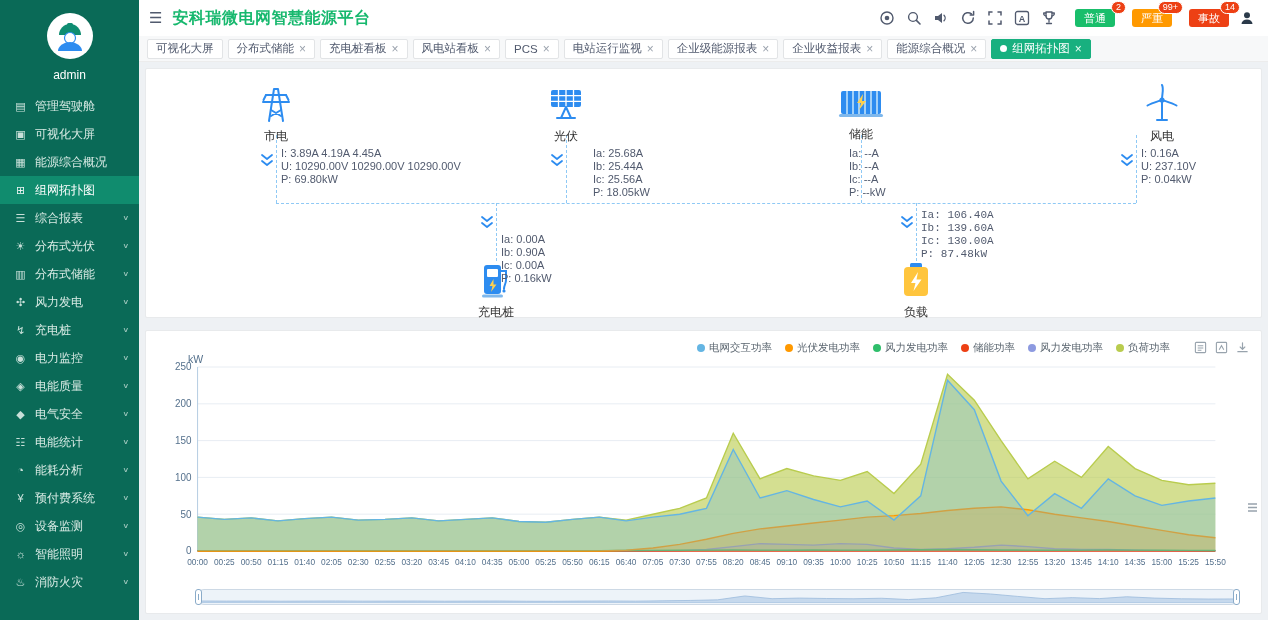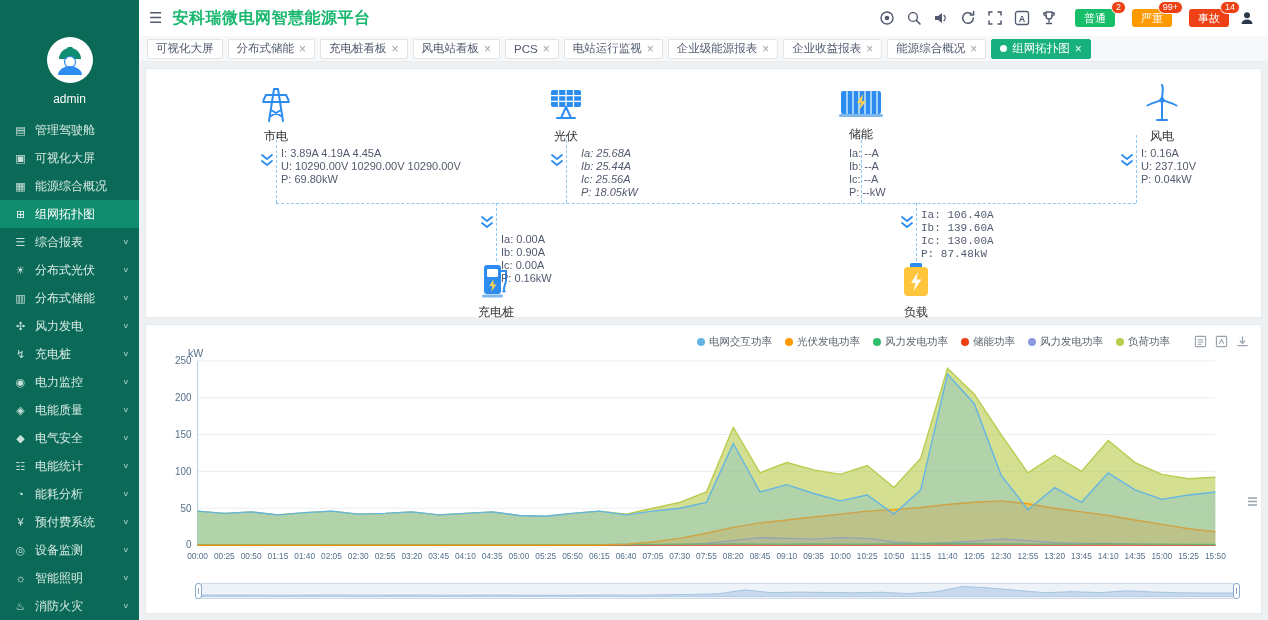--- a/index.html
+++ b/index.html
@@ -1,20 +1,20 @@
 <!DOCTYPE html>
 <html><head>
 <meta charset="utf-8">
 <style>
   *{margin:0;padding:0;box-sizing:border-box;}
   html,body{width:1268px;height:620px;overflow:hidden;font-family:"Liberation Sans","DejaVu Sans",sans-serif;background:#eef1f4;}
   .app{display:flex;width:1268px;height:620px;}
   
   .sidebar{width:139px;background:#0a6a57;flex-shrink:0;display:flex;flex-direction:column;}
-  .avatar-wrap{padding:13px 0 0;text-align:center;margin-top:24px;}
+  .avatar-wrap{padding:13px 0 0;text-align:center;}
   .avatar{width:46px;height:46px;border-radius:50%;background:#fff;margin:0 auto;display:flex;align-items:center;justify-content:center;cursor:pointer;}
   .username{color:#fff;font-size:12px;text-align:center;padding:9px 0 10px;}
   .side-nav{flex:1;overflow:hidden;}
   .side-item{display:flex;align-items:center;height:28px;padding:0 10px 0 13px;font-size:12px;color:#d9ebe5;cursor:pointer;white-space:nowrap;}
   .side-item.active{background:#108c6e;color:#fff;}
   .si-icon{width:15px;margin-right:7px;font-size:11px;opacity:.92;text-align:center;flex-shrink:0;}
   .si-label{flex:1;overflow:hidden;}
   .si-caret{font-size:9px;opacity:.75;transform:scaleY(.75);}
   
   .main{flex:1;display:flex;flex-direction:column;min-width:0;}
@@ -26,21 +26,21 @@
   .badge-pill{position:relative;font-size:11px;color:#fff;padding:2px 9px;border-radius:3px;margin-left:8px;cursor:pointer;line-height:14px;}
   .badge-count{position:absolute;top:-8px;right:-11px;background:#ed4014;color:#fff;font-size:9px;padding:0 4px;border-radius:8px;border:1px solid #fff;line-height:11px;min-width:13px;text-align:center;}
   
   .tabbar{height:26px;background:#f7f8f9;display:flex;align-items:center;gap:5px;padding:0 8px;border-bottom:1px solid #ececec;flex-shrink:0;}
   .tab{display:flex;align-items:center;height:20px;background:#fff;border:1px solid #e2e4e6;border-radius:2px;padding:0 8px;font-size:11.5px;color:#515a6e;gap:5px;cursor:pointer;white-space:nowrap;}
   .tab.active{background:#18b07f;border-color:#18b07f;color:#fff;}
   .tab .dot{width:7px;height:7px;border-radius:50%;background:#fff;}
   .tab .close{font-size:12px;color:#9aa2ad;line-height:1;}
   .tab.active .close{color:#eafff6;}
   
-  .content{flex:1;padding:6px;display:flex;flex-direction:column;gap:6px;overflow:hidden;}
+  .content{flex:1;padding:6px;display:flex;flex-direction:column;gap:12px;overflow:hidden;}
   .panel{background:#fff;border:1px solid #e8eaec;border-radius:2px;}
   .topology{height:250px;position:relative;flex-shrink:0;}
   .topo-node{position:absolute;text-align:center;}
   .topo-label{font-size:12px;color:#333;margin-top:1px;}
   .topo-data{position:absolute;font-size:11px;color:#515a6e;line-height:13px;text-align:left;white-space:nowrap;}
   .dash-v{position:absolute;border-left:1px dashed #8fc9f5;width:0;}
   .dash-h{position:absolute;border-top:1px dashed #8fc9f5;height:0;}
   .chev{position:absolute;}
   
   .chart-panel{flex:1;position:relative;padding:6px 8px 4px;}
@@ -304,21 +304,21 @@
                 <g stroke="#ffffff" stroke-width="1.3">
                   <path d="M5 12.7 H35 M5 18.3 H35 M12.5 7 V24 M20 7 V24 M27.5 7 V24"></path>
                 </g>
                 <g stroke="#2d8cf0" stroke-width="2" fill="none" stroke-linecap="round">
                   <path d="M20 24 L15 35 M20 24 L25 35 M11 35 H29"></path>
                 </g>
               </svg></span><div class="topo-label">光伏</div></div>
           <span class="chev" style="left:405px;top:84px;"><svg width="12" height="13" viewBox="0 0 12 13">
               <path d="M1 1 L6 5 L11 1 M1 7 L6 11 L11 7" stroke="#2d8cf0" stroke-width="1.8" fill="none" stroke-linecap="round" stroke-linejoin="round"></path>
             </svg></span>
-          <div class="topo-data" style="left:435px;top:78px;font-style:italic;">
+          <div class="topo-data" style="left:447px;top:78px;">
             <div>Ia: 25.68A</div>
             <div>Ib: 25.44A</div>
             <div>Ic: 25.56A</div>
             <div>P: 18.05kW</div>
           </div>
           <div class="topo-node" style="left:675px;top:14px;width:80px;"><span><svg width="46" height="38" viewBox="0 0 46 38">
                 <rect x="3" y="8" width="40" height="23" rx="2" fill="#2d8cf0"></rect>
                 <g stroke="#bfe1fb" stroke-width="1.6">
                   <path d="M9 8 V31 M15 8 V31 M21 8 V31 M27 8 V31 M33 8 V31 M39 8 V31"></path>
                 </g>

